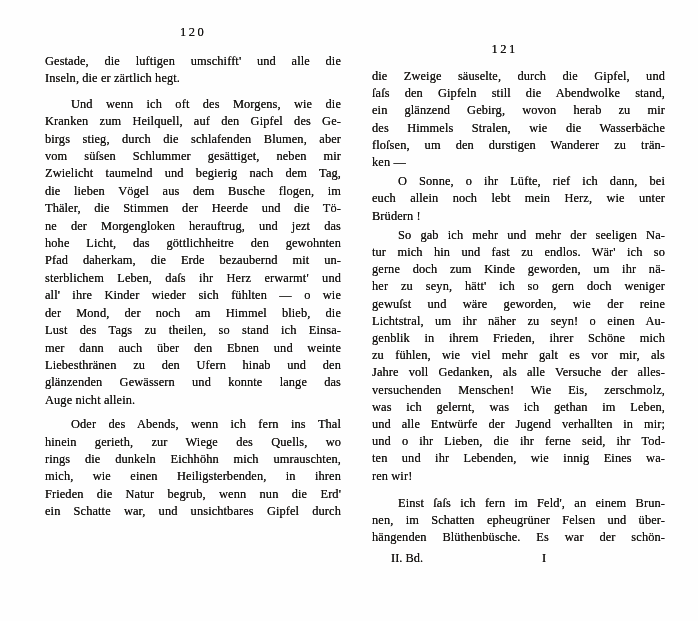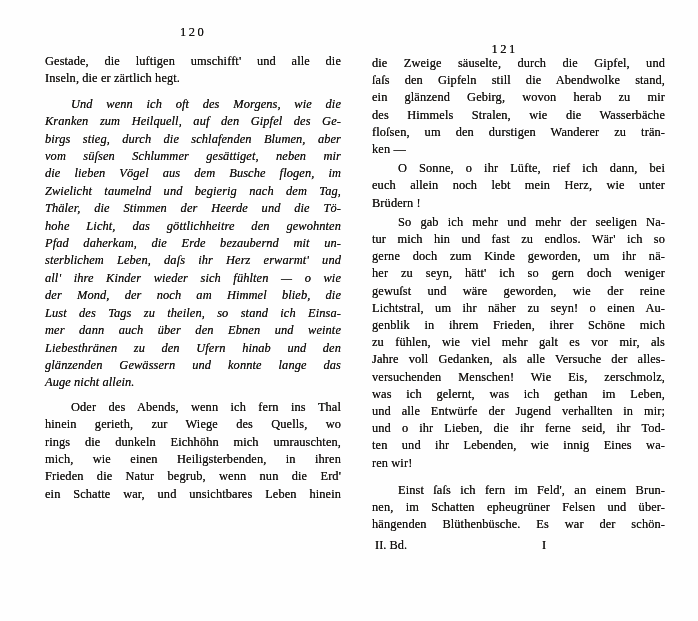--- a/index.html
+++ b/index.html
@@ -17,87 +17,88 @@
   .page-left  { left: 45px;  top: 26px; width: 296px; }
   .page-right { left: 372px; top: 43px; width: 293px; }
   .pagenum {
     text-align: center;
     font-size: 12.5px;
     line-height: 12px;
     letter-spacing: 2.5px;
     text-shadow: 0 0 0.45px rgba(10,8,5,0.9);
   }
   .page-left  .pagenum { margin-bottom: 15px; }
-  .page-right .pagenum { transform: translateX(-14px); text-align: center; }
+  .page-right .pagenum { margin-bottom: 13px; transform: translateX(-14px); text-align: center; }
   .para { margin: 0; }
   .page-left  .para .line { line-height: 17.4px; }
   .page-right .para .line { line-height: 17.2px; }
   .line {
     font-size: 12.4px;
     text-align: justify;
     text-align-last: justify;
     white-space: normal;
     letter-spacing: 0.1px;
     text-shadow: 0 0 0.45px rgba(10,8,5,0.85);
   }
   .para .line:last-child { text-align-last: left; }
   .para.cont .line:last-child { text-align-last: justify; }
   .para.ind .line:first-child { text-indent: 26px; }
-  .mt8  { margin-top: 8px; font-style: italic; }
+  .mt8  { margin-top: 8px; }
   .mt7  { margin-top: 7px; }
   .mt2  { margin-top: 2px; }
   .mt10 { margin-top: 10px; }
   .footer {
     position: relative;
     margin-top: 4px;
     height: 18px;
     font-size: 12.4px;
     line-height: 17px;
     text-shadow: 0 0 0.45px rgba(10,8,5,0.85);
   }
-  .footer .volume { position: absolute; left: 3px; top: 0; text-align: center; }
+  .footer .volume { position: absolute; left: 19px; top: 0; text-align: center; }
   .footer .signature { position: absolute; left: 170px; top: 0; }
 </style>
 </head>
 <body>
 
 <div class="scan">
 
   <div class="page page-left">
     <div class="pagenum">120</div>
     <div class="para">
         <div class="line">Gestade, die luftigen umschifft' und alle die</div>
         <div class="line">Inseln, die er zärtlich hegt.</div>
       </div>
     <div class="para ind mt8">
         <div class="line">Und wenn ich oft des Morgens, wie die</div>
         <div class="line">Kranken zum Heilquell, auf den Gipfel des Ge-</div>
         <div class="line">birgs stieg, durch die schlafenden Blumen, aber</div>
         <div class="line">vom süſsen Schlummer gesättiget, neben mir</div>
+        <div class="line">Zwielicht taumelnd und begierig nach dem Tag,</div>
         <div class="line">die lieben Vögel aus dem Busche flogen, im</div>
-        <div class="line">Zwielicht taumelnd und begierig nach dem Tag,</div>
         <div class="line">Thäler, die Stimmen der Heerde und die Tö-</div>
+        <div class="line">ne der Morgengloken herauftrug, und jezt das</div>
         <div class="line">hohe Licht, das göttlichheitre den gewohnten</div>
         <div class="line">Pfad daherkam, die Erde bezaubernd mit un-</div>
         <div class="line">sterblichem Leben, daſs ihr Herz erwarmt' und</div>
         <div class="line">all' ihre Kinder wieder sich fühlten — o wie</div>
         <div class="line">der Mond, der noch am Himmel blieb, die</div>
         <div class="line">Lust des Tags zu theilen, so stand ich Einsa-</div>
         <div class="line">mer dann auch über den Ebnen und weinte</div>
         <div class="line">Liebesthränen zu den Ufern hinab und den</div>
         <div class="line">glänzenden Gewässern und konnte lange das</div>
         <div class="line">Auge nicht allein.</div>
       </div>
     <div class="para ind cont mt7">
         <div class="line">Oder des Abends, wenn ich fern ins Thal</div>
         <div class="line">hinein gerieth, zur Wiege des Quells, wo</div>
         <div class="line">rings die dunkeln Eichhöhn mich umrauschten,</div>
         <div class="line">mich, wie einen Heiligsterbenden, in ihren</div>
         <div class="line">Frieden die Natur begrub, wenn nun die Erd'</div>
-        <div class="line">ein Schatte war, und unsichtbares Leben hinein</div>
+        <div class="line">ein Schatte war, und unsichtbares Gipfel durch</div>
       </div>
   </div>
 
   <div class="page page-right">
     <div class="pagenum">121</div>
     <div class="para">
         <div class="line">die Zweige säuselte, durch die Gipfel, und</div>
         <div class="line">ſaſs den Gipfeln still die Abendwolke stand,</div>
         <div class="line">ein glänzend Gebirg, wovon herab zu mir</div>
         <div class="line">des Himmels Stralen, wie die Wasserbäche</div>

